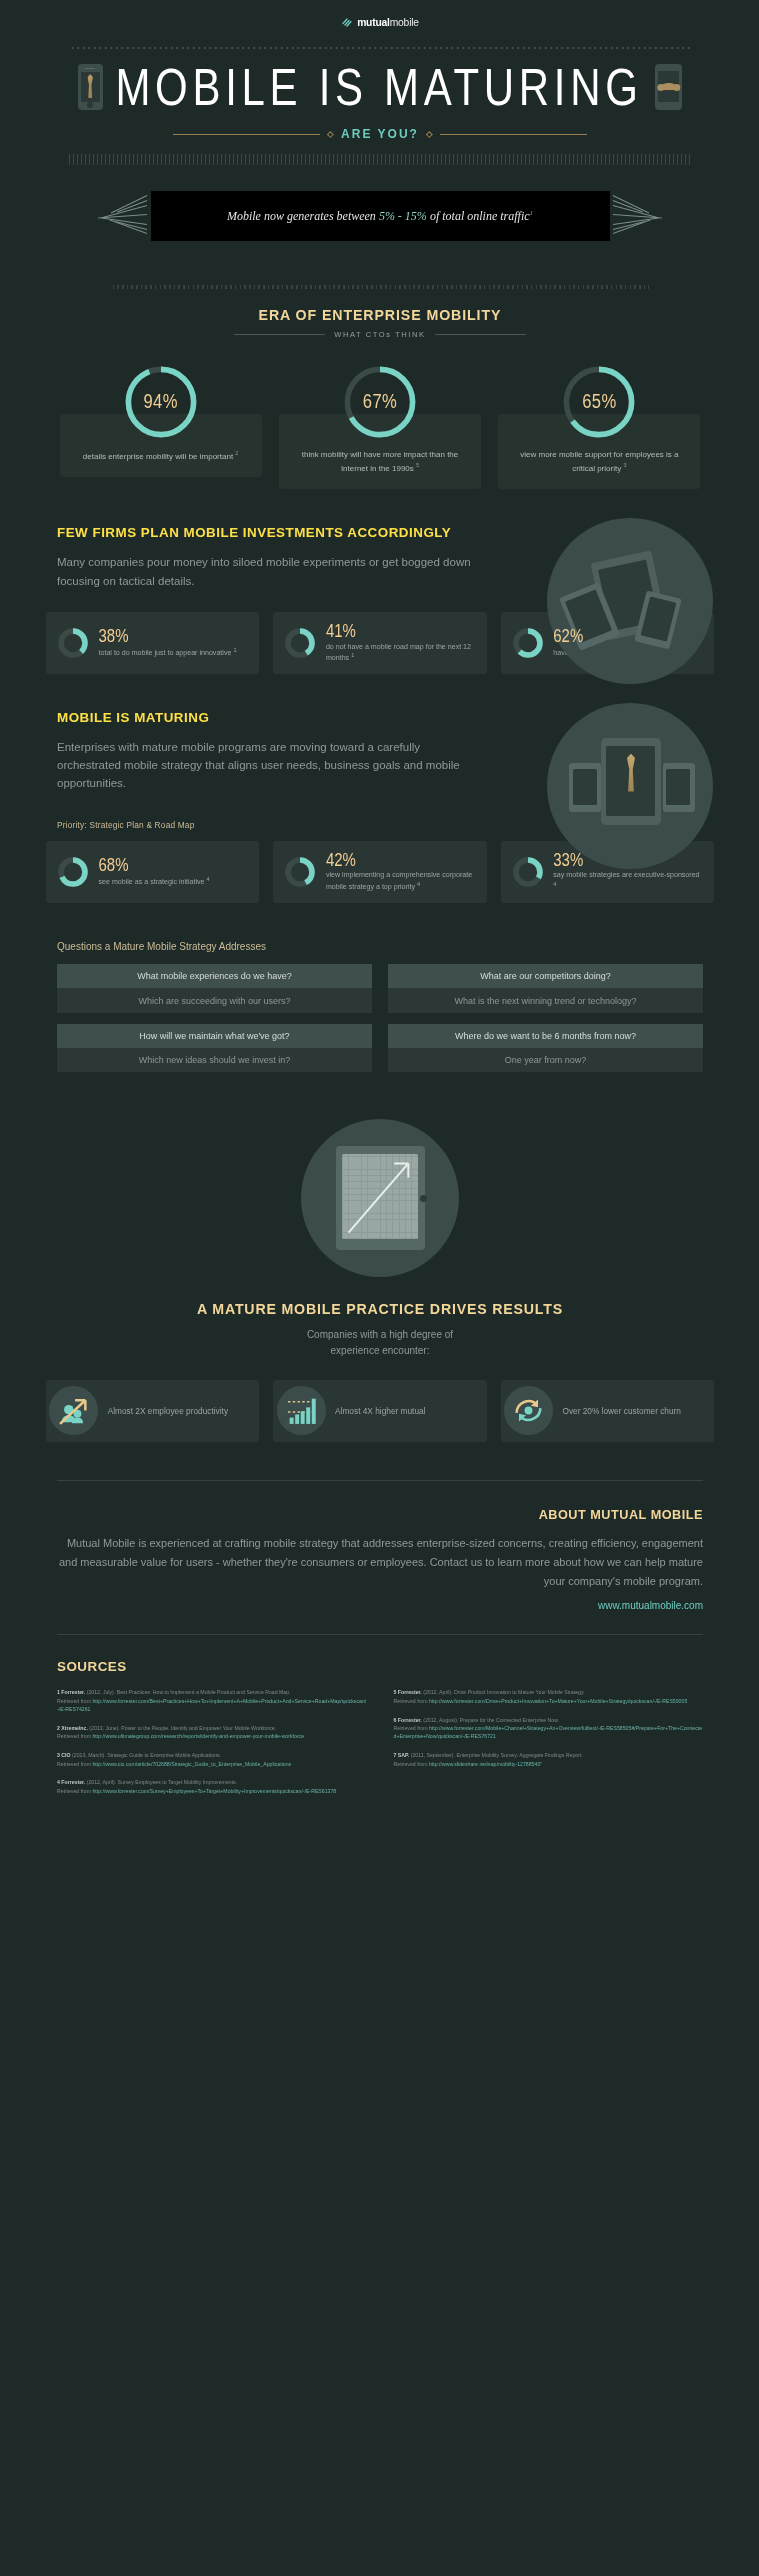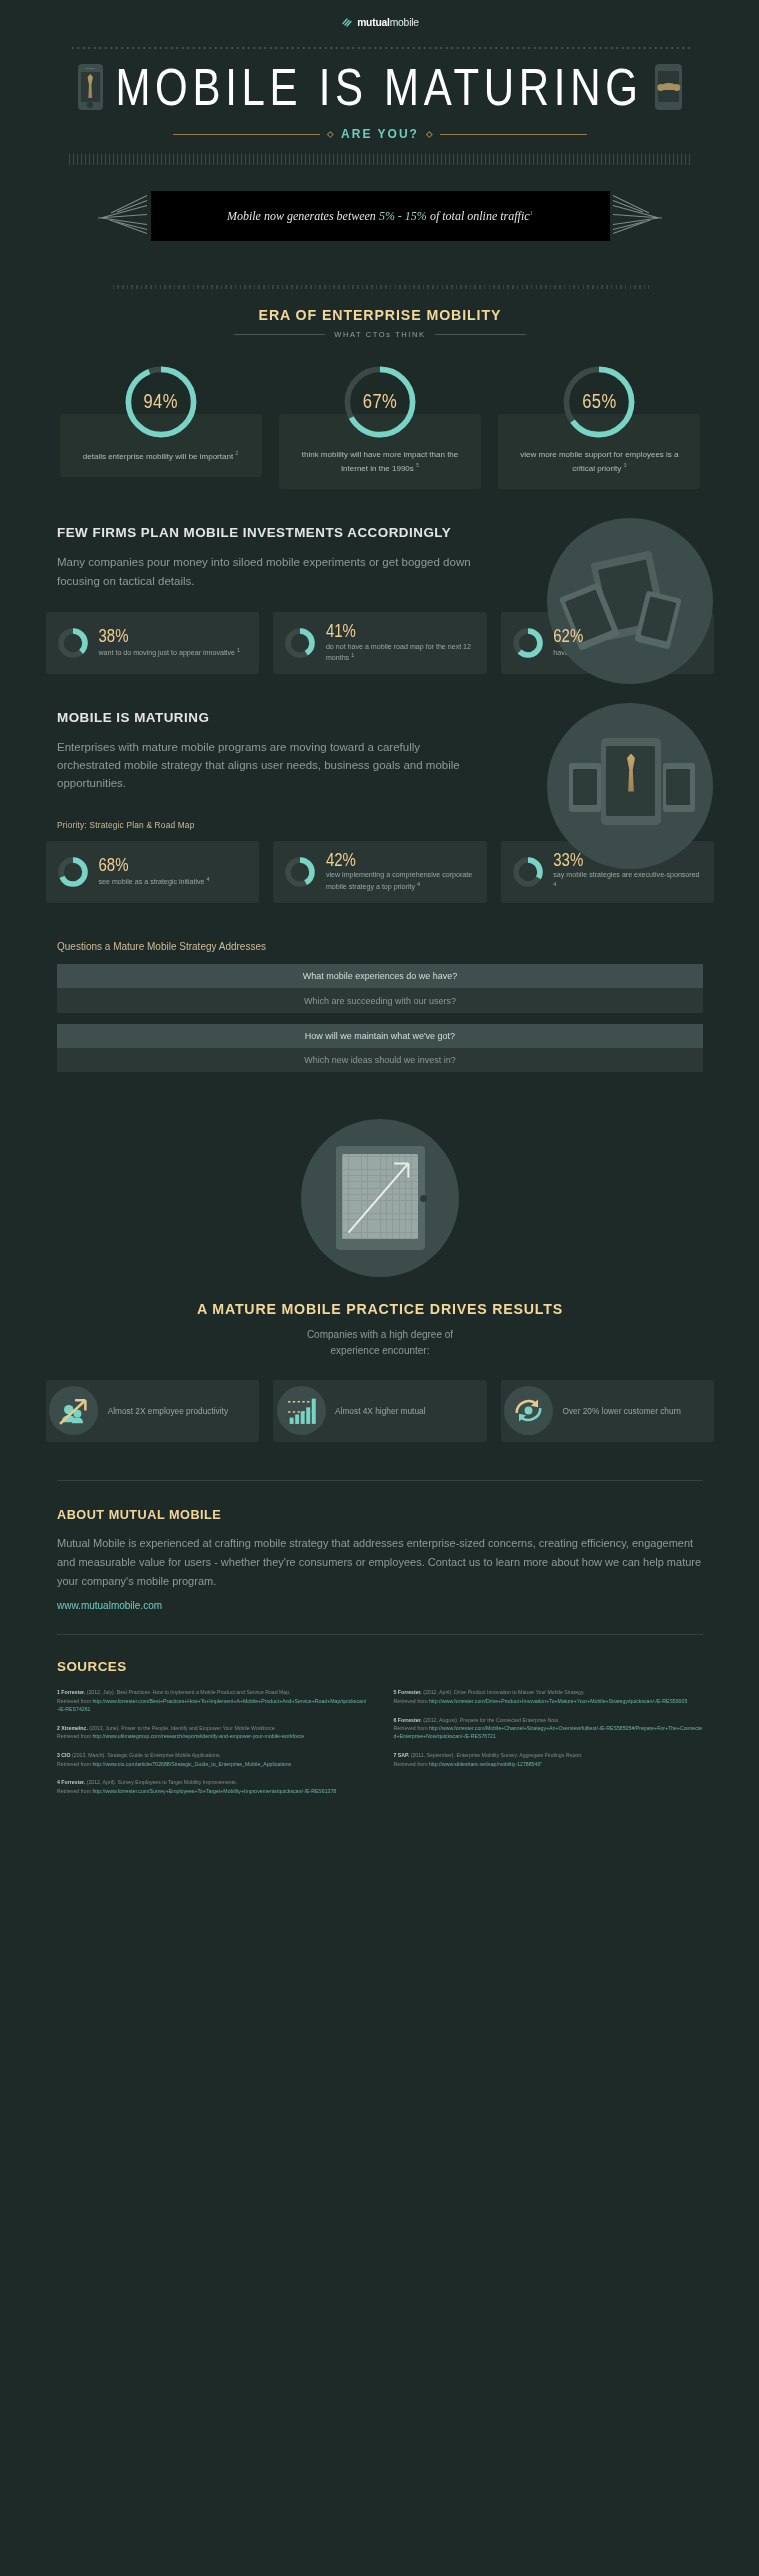--- a/index.html
+++ b/index.html
@@ -90,21 +90,21 @@
     font-size: 16.6px; color: #f3cf93; letter-spacing: 0.4px; transform: scaleY(1.2);
   }
   .donut-cap {
     background: #26332f; border-radius: 3.2px; margin-top: -27px; padding: 35px 14.2px 14.2px;
     text-align: center; font-size: 8px; line-height: 1.55; color: #b3bdba;
   }
   .donut-cap sup { font-size: 5.5px; color: #8c9996; }
 
   
   .block { margin-top: 35px; padding: 0 57px; position: relative; }
-  .block h3 { color: #e5e5e5; font-size: 13.4px; font-weight: bold; letter-spacing: 0.5px; line-height: 1.32; }
+  .block h3 { color: #fde047; font-size: 13.4px; font-weight: bold; letter-spacing: 0.5px; line-height: 1.32; }
   .block p.body { color: #8d9a97; font-size: 11.5px; line-height: 1.6; margin-top: 11px; max-width: 427px; }
   .circle-ill {
     position: absolute; right: 47px; top: -6.3px; width: 166px; height: 166px; border-radius: 50%;
     background: #3b4c4a; overflow: hidden;
   }
   .tablet-b { position:absolute; width:57px; height:74px; background:#4e5f5d; border-radius:3.2px; }
   .scr-b { position:absolute; background:#2d3b39; border-radius:1.6px; }
 
   
   .stat-row { display: flex; justify-content: center; gap: 14.2px; margin-top: 22px; padding: 0 46px; }
@@ -135,21 +135,21 @@
   .results-head h2 { color: #f3d79a; font-size: 14.2px; font-weight: bold; letter-spacing: 0.8px; }
   .results-head p { color: #8d9a97; font-size: 10px; line-height: 1.65; margin-top: 9.5px; }
 
   .res-row { display: flex; gap: 14.2px; padding: 0 46px; margin-top: 20.6px; }
   .res-card { flex: 1; background: #2a3633; border-radius: 3.2px; display: flex; align-items: center; gap: 9.5px; padding: 6.3px 9.5px 6.3px 0; }
   .res-ico { width: 49px; height: 49px; border-radius: 50%; background: #3b4c4a; flex: none; position: relative; margin-left: 3.2px; }
   .res-lbl { font-size: 8.3px; line-height: 1.45; color: #9aa6a3; }
 
   
   .hr-thin { width: 646px; height: 0.8px; background: #36423f; margin: 38px auto 0; }
-  .about { padding: 27px 57px 0; }
+  .about { padding: 27px 57px 0; text-align: right; }
   .about h2 { color: #f3d79a; font-size: 12.7px; font-weight: bold; letter-spacing: 0.5px; }
   .about p { color: #8d9a97; font-size: 11px; line-height: 1.72; margin-top: 12.7px; }
   .about a.site { display: inline-block; margin-top: 9.5px; color: #6ecdc0; font-size: 10px; text-decoration: none; }
 
   
   .src-head { padding: 0 57px; margin-top: 24px; }
   .src-head h2 { color: #f3d79a; font-size: 13.4px; font-weight: bold; letter-spacing: 0.5px; }
   .src-grid { display: flex; gap: 27px; padding: 14.2px 57px 32px; }
   .src-col { flex: 1; }
   .src-item { margin-bottom: 10.3px; font-size: 5.2px; line-height: 1.62; color: #7e8a87; }
@@ -290,21 +290,21 @@
   <div class="stat-row">
     <div class="stat-card">
       <div class="mini-donut">
         <svg width="32" height="32" viewBox="0 0 40 40">
           <circle cx="20" cy="20" r="15" fill="none" stroke="#3b4a47" stroke-width="7"></circle>
           <circle cx="20" cy="20" r="15" fill="none" stroke="#79d4c6" stroke-width="7" stroke-dasharray="35.8 94.2" transform="rotate(-90 20 20)"></circle>
         </svg>
       </div>
       <div class="stat-txt">
         <div class="num">38%</div>
-        <div class="lbl"><span>want to do moving just to appear innovative</span> <sup>1</sup></div>
+        <div class="lbl"><span>total to do mobile just to appear innovative</span> <sup>1</sup></div>
       </div>
     </div>
     <div class="stat-card">
       <div class="mini-donut">
         <svg width="32" height="32" viewBox="0 0 40 40">
           <circle cx="20" cy="20" r="15" fill="none" stroke="#3b4a47" stroke-width="7"></circle>
           <circle cx="20" cy="20" r="15" fill="none" stroke="#79d4c6" stroke-width="7" stroke-dasharray="38.6 94.2" transform="rotate(-90 20 20)"></circle>
         </svg>
       </div>
       <div class="stat-txt">
@@ -385,20 +385,30 @@
   <div class="q-title">Questions a Mature Mobile Strategy Addresses</div>
   <div class="q-grid">
     <div class="q-col">
       <div class="q-group">
         <div class="q-a">What mobile experiences do we have?</div>
         <div class="q-b">Which are succeeding with our users?</div>
       </div>
       <div class="q-group">
         <div class="q-a">How will we maintain what we've got?</div>
         <div class="q-b">Which new ideas should we invest in?</div>
+      </div>
+    </div>
+    <div class="q-col">
+      <div class="q-group">
+        <div class="q-a">What are our competitors doing?</div>
+        <div class="q-b">What is the next winning trend or technology?</div>
+      </div>
+      <div class="q-group">
+        <div class="q-a">Where do we want to be 6 months from now?</div>
+        <div class="q-b">One year from now?</div>
       </div>
     </div>
   </div>
 
   <div class="big-circle-wrap">
     <div class="big-circle">
       <div style="position:absolute;left:35px;top:27px;width:89px;height:104px;background:#566866;border-radius:4px;"></div>
       <div style="position:absolute;left:41px;top:35px;width:76px;height:85px;background:#9aa8a5;border-radius:1.6px;
                   background-image:repeating-linear-gradient(90deg,#8d9b98 0 0.8px,transparent 0.8px 6.3px),
                                    repeating-linear-gradient(0deg,#8d9b98 0 0.8px,transparent 0.8px 6.3px);"></div>

